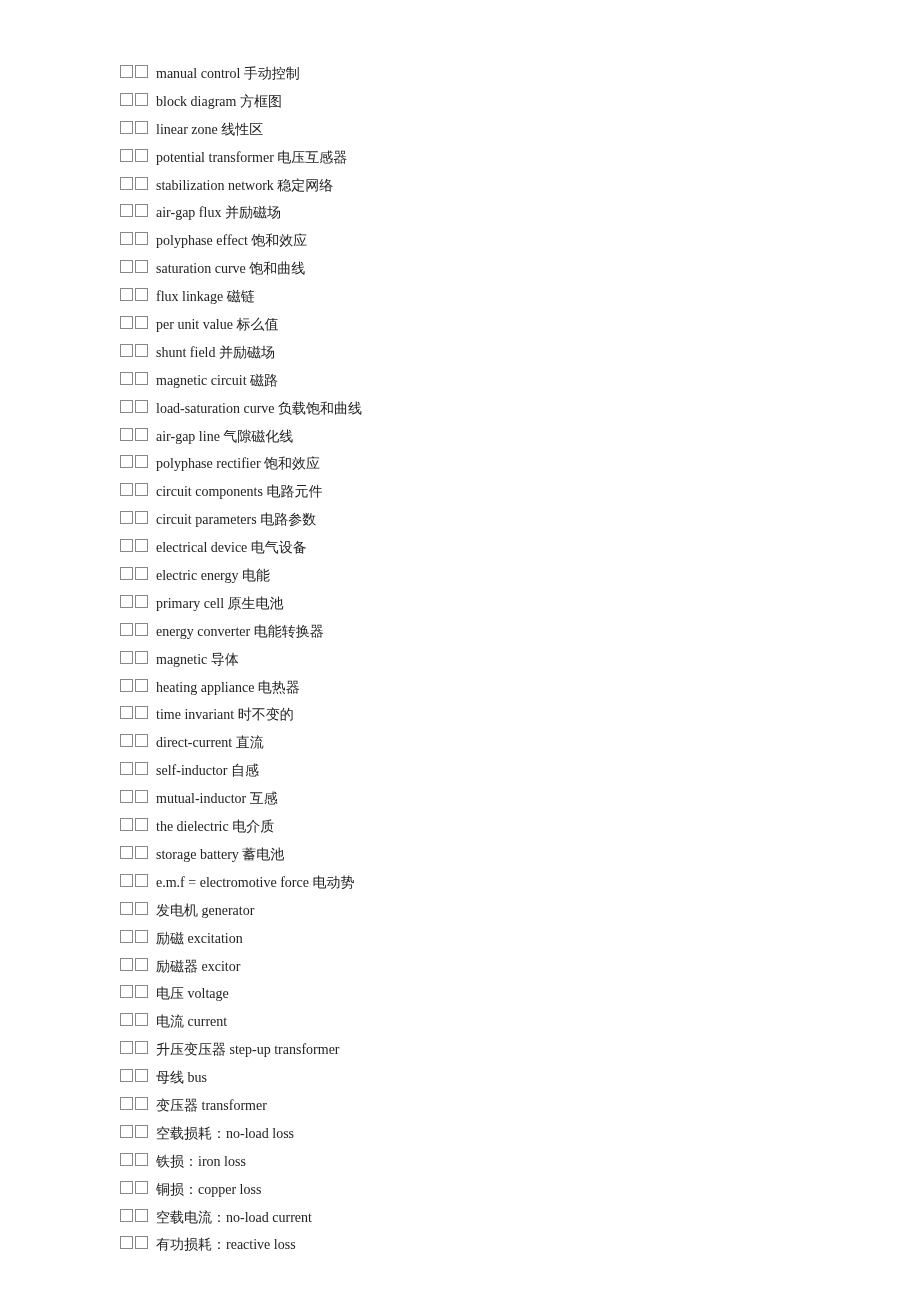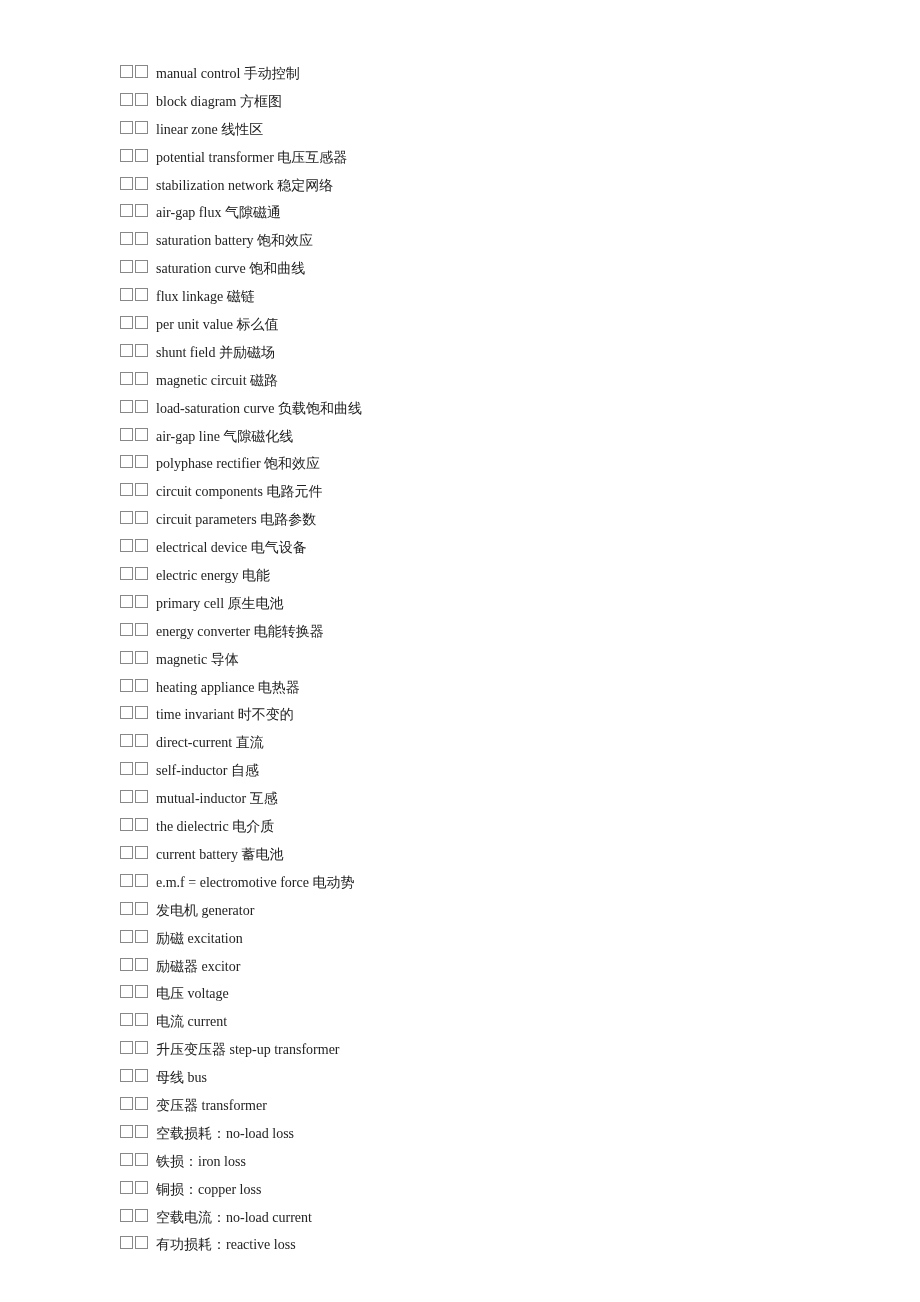--- a/index.html
+++ b/index.html
@@ -81,28 +81,28 @@
         <span class="checkbox"></span>
         <span class="checkbox"></span>
       </span>
       <span class="item-text">stabilization network  稳定网络</span>
     </div>
     <div class="list-item">
       <span class="checkbox-pair">
         <span class="checkbox"></span>
         <span class="checkbox"></span>
       </span>
-      <span class="item-text">air-gap flux  气隙磁通</span>
-    </div>
-    <div class="list-item">
-      <span class="checkbox-pair">
-        <span class="checkbox"></span>
-        <span class="checkbox"></span>
-      </span>
-      <span class="item-text">saturation battery  饱和效应</span>
+      <span class="item-text">air-gap flux  并励磁场</span>
+    </div>
+    <div class="list-item">
+      <span class="checkbox-pair">
+        <span class="checkbox"></span>
+        <span class="checkbox"></span>
+      </span>
+      <span class="item-text">polyphase effect  饱和效应</span>
     </div>
     <div class="list-item">
       <span class="checkbox-pair">
         <span class="checkbox"></span>
         <span class="checkbox"></span>
       </span>
       <span class="item-text">saturation curve  饱和曲线</span>
     </div>
     <div class="list-item">
       <span class="checkbox-pair">
@@ -242,21 +242,21 @@
         <span class="checkbox"></span>
         <span class="checkbox"></span>
       </span>
       <span class="item-text">the dielectric  电介质</span>
     </div>
     <div class="list-item">
       <span class="checkbox-pair">
         <span class="checkbox"></span>
         <span class="checkbox"></span>
       </span>
-      <span class="item-text">current battery  蓄电池</span>
+      <span class="item-text">storage battery  蓄电池</span>
     </div>
     <div class="list-item">
       <span class="checkbox-pair">
         <span class="checkbox"></span>
         <span class="checkbox"></span>
       </span>
       <span class="item-text">e.m.f = electromotive force  电动势</span>
     </div>
     <div class="list-item">
       <span class="checkbox-pair">

